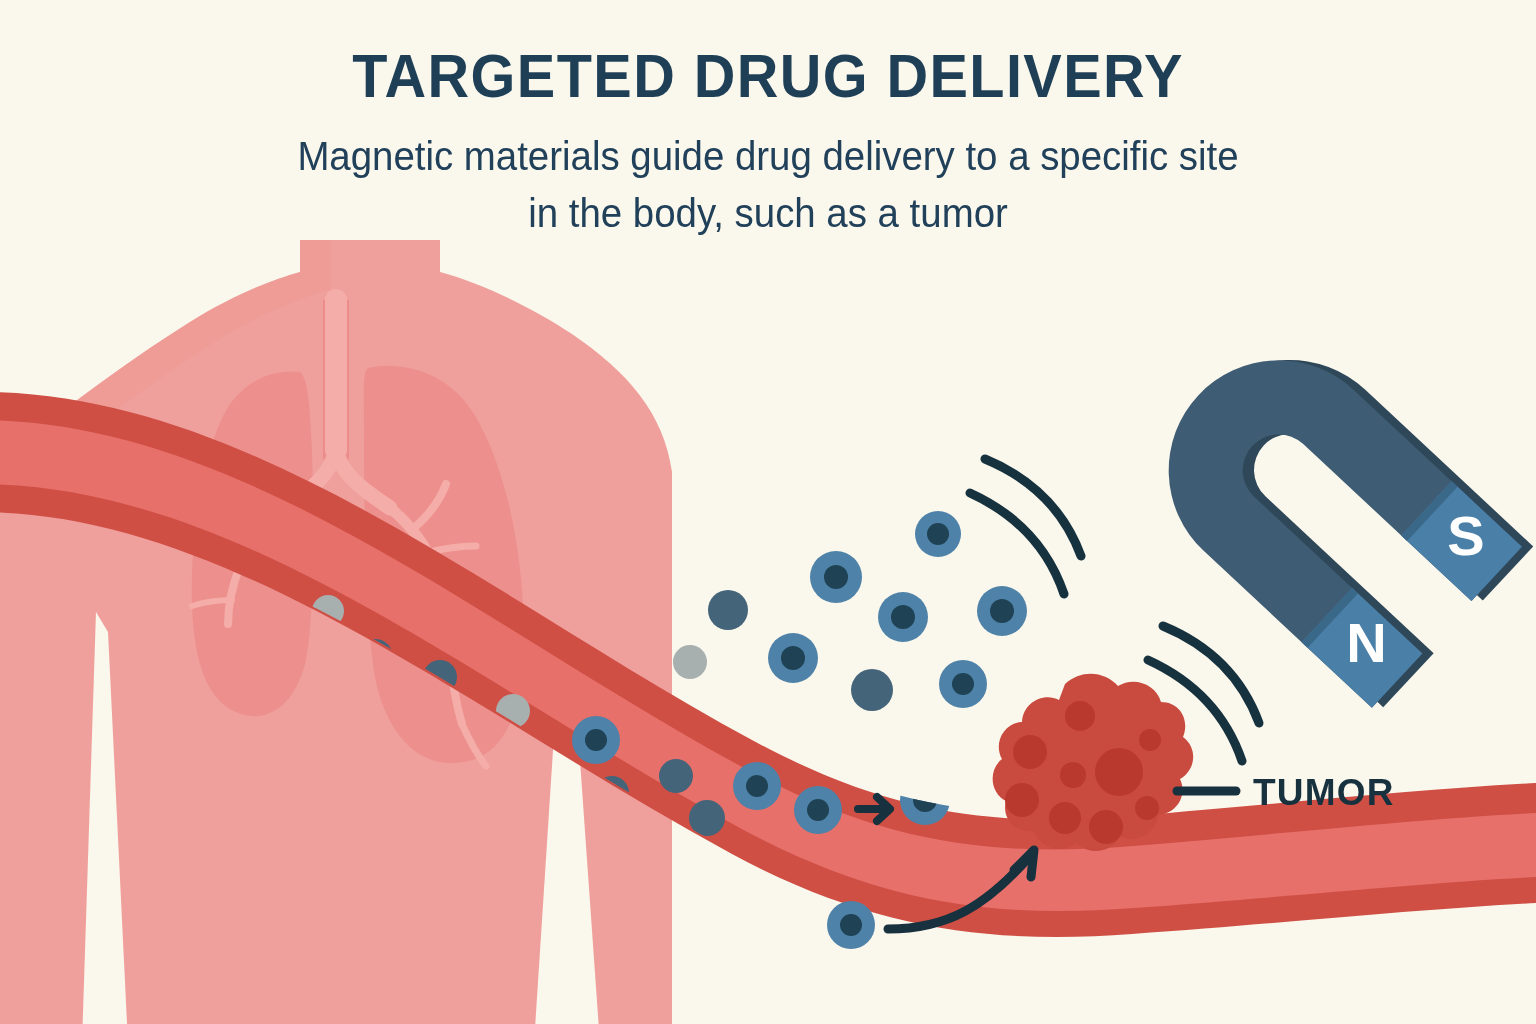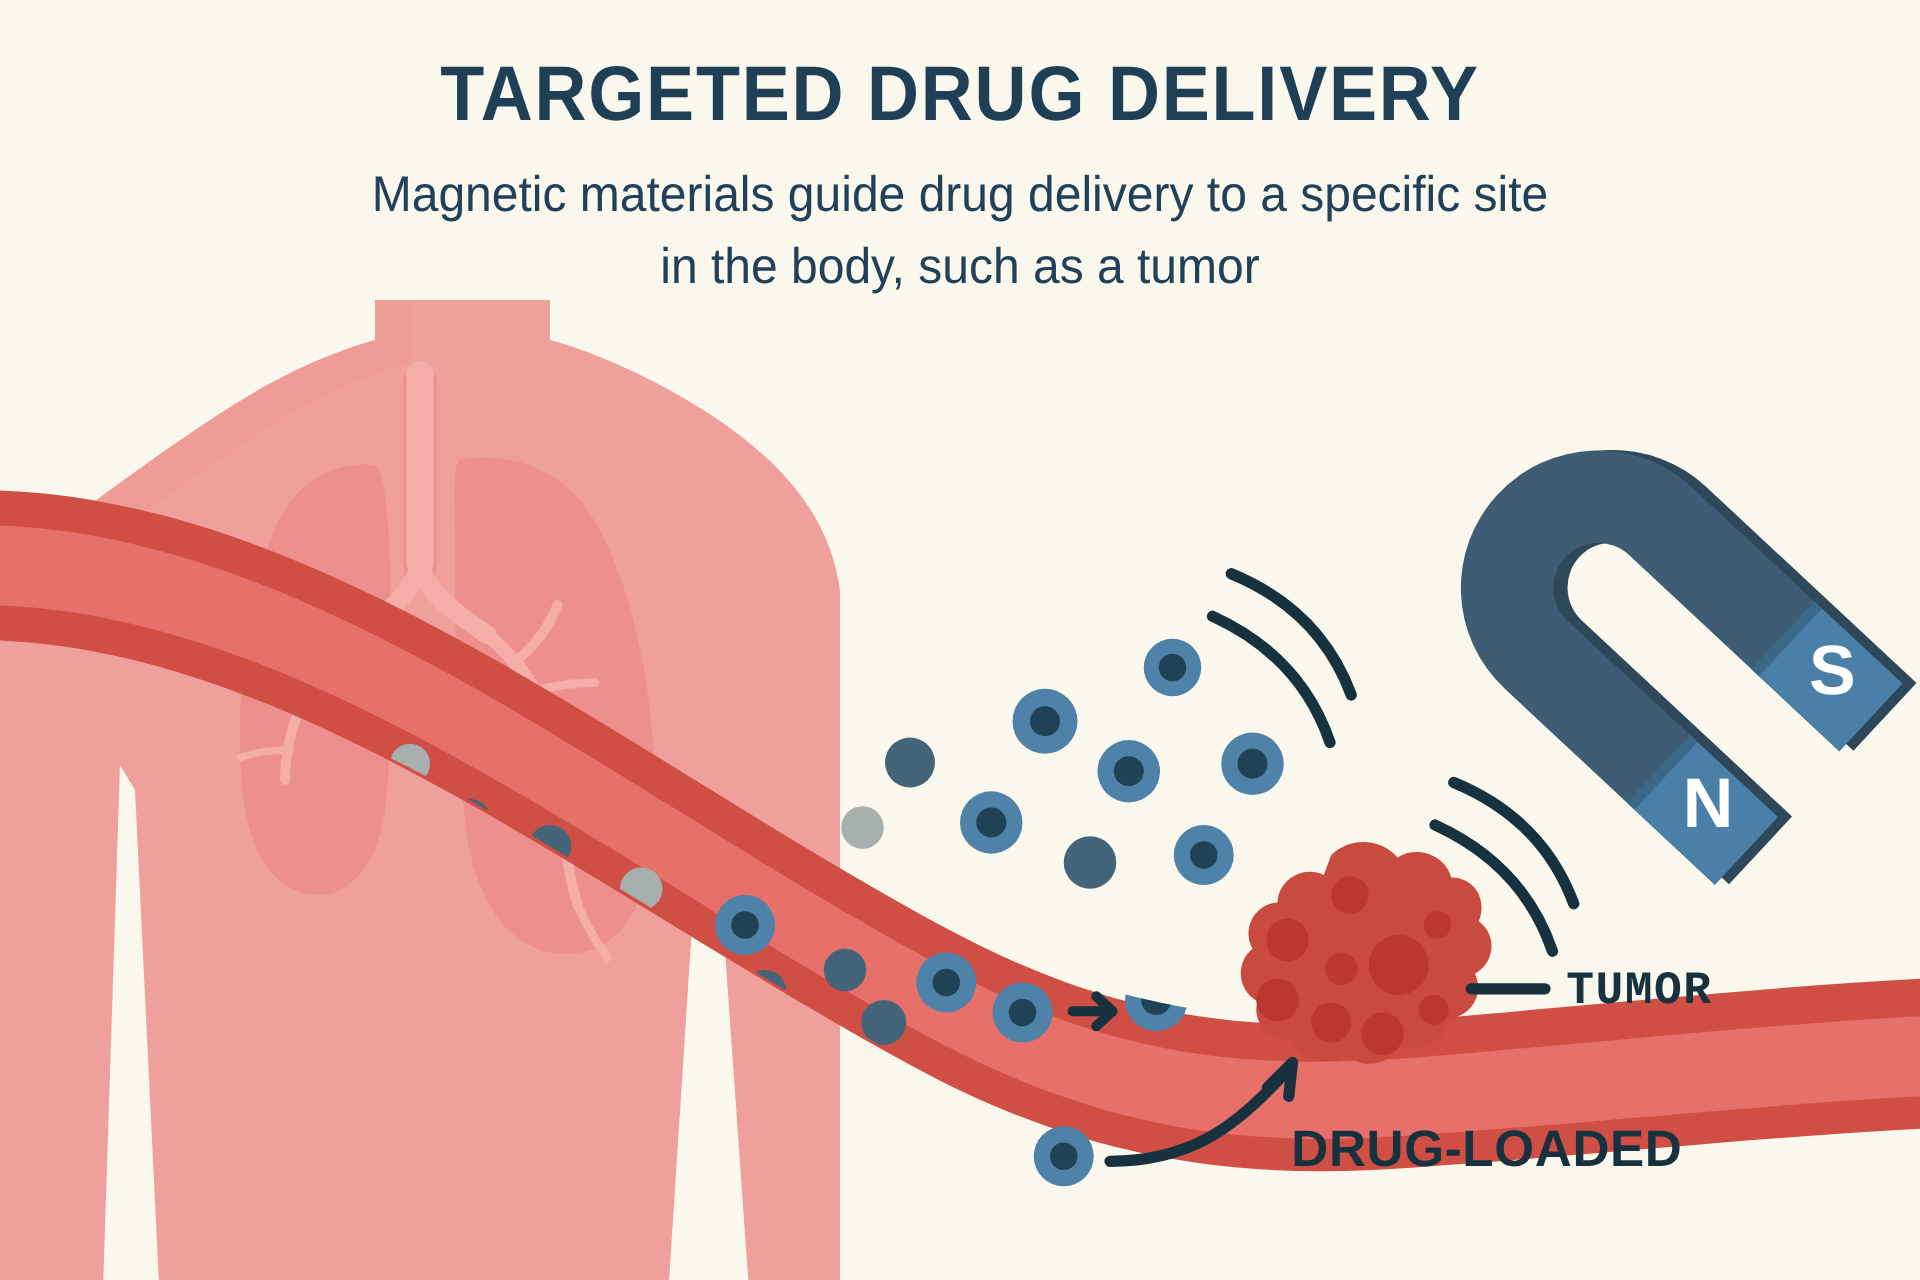--- a/index.html
+++ b/index.html
@@ -53,21 +53,21 @@
     transform: scaleX(0.96);
   }
   #label-tumor {
     position: absolute;
     left: 1253px;
     top: 772px;
     font-size: 37px;
     font-weight: bold;
     letter-spacing: 1.2px;
     color: #17313F;
-    font-family: Liberation Mono, monospace;
+    font-family: Liberation Sans, sans-serif;
   }
   #label-np {
     position: absolute;
     left: 1033px;
     top: 890px;
     font-size: 41px;
     font-weight: bold;
     letter-spacing: 0.5px;
     line-height: 1.42;
     color: #17313F;
@@ -334,17 +334,16 @@
   </svg>
 
   <div class="txt-layer">
     <div id="title">TARGETED DRUG DELIVERY</div>
     <div id="subtitle">
       <div>Magnetic materials guide drug delivery to a specific site</div>
       <div>in the body, such as a tumor</div>
     </div>
     <div id="label-tumor">TUMOR</div>
     <div id="label-np">
-      <div>DRUG-LOADED</div>
     </div>
   </div>
 
 </div>
 
 </body></html>

